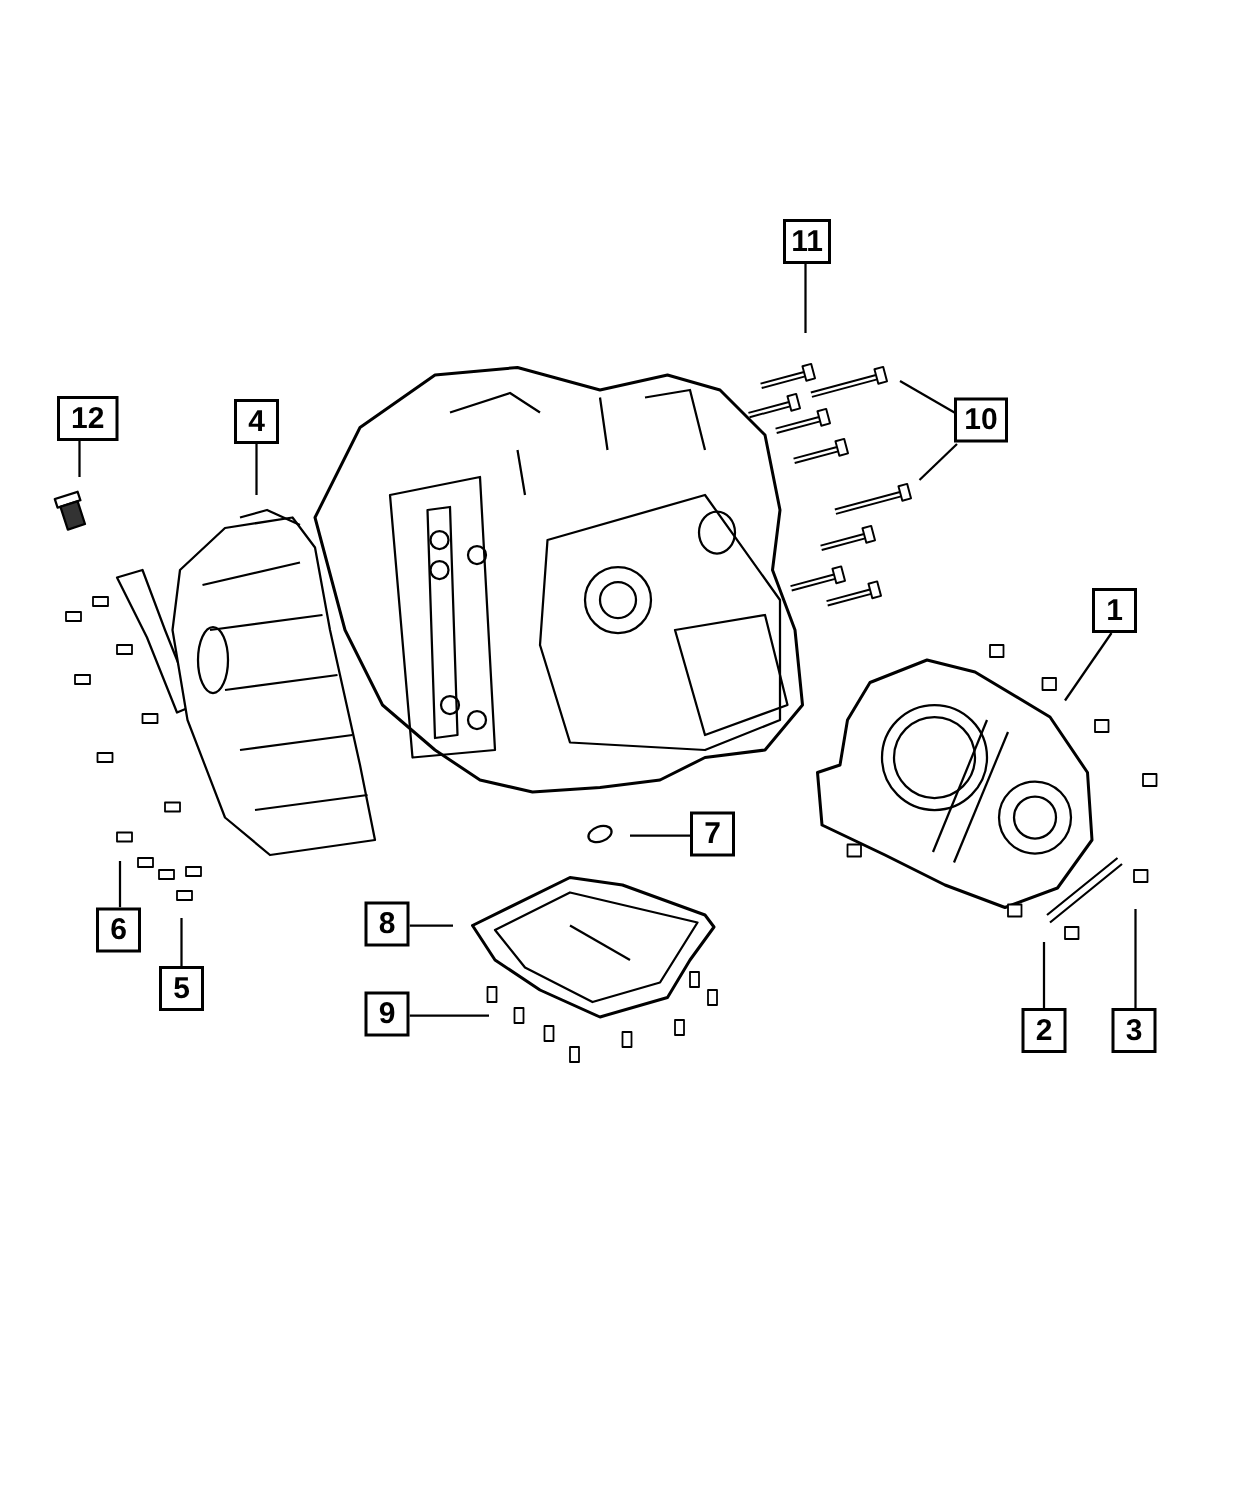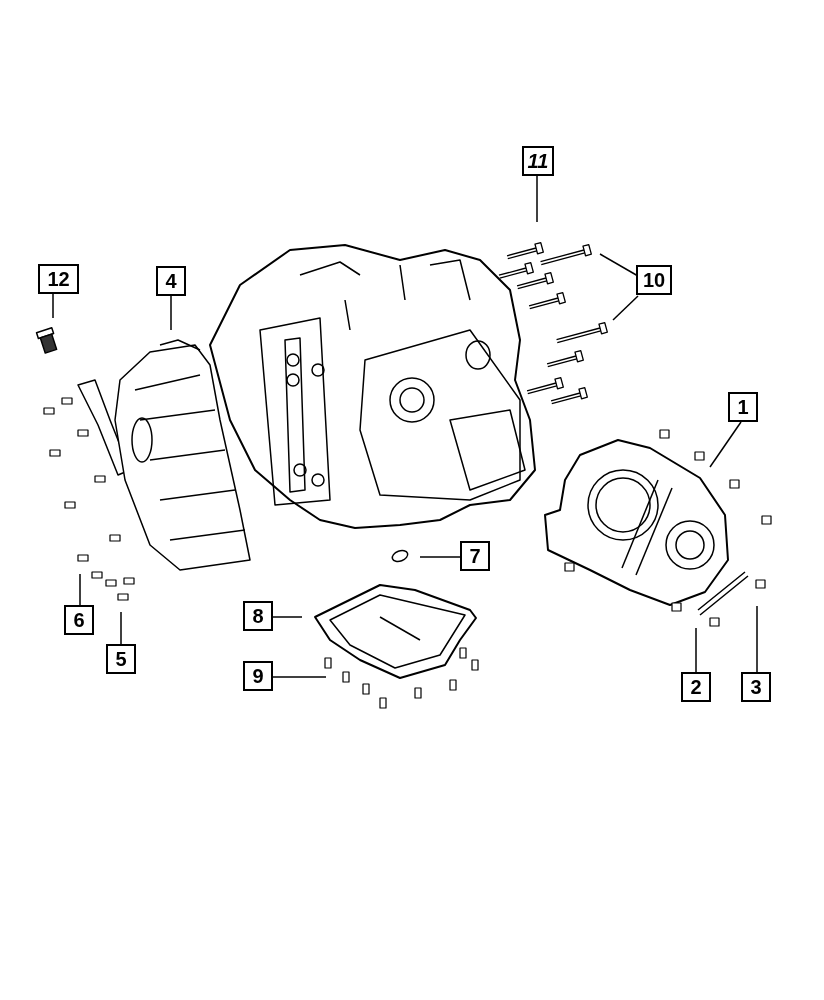--- a/index.html
+++ b/index.html
@@ -170,15 +170,15 @@
   <div class="callout" style="left:728px;top:392px;">1</div>
   <div class="callout" style="left:681px;top:672px;">2</div>
   <div class="callout" style="left:741px;top:672px;">3</div>
   <div class="callout" style="left:156px;top:266px;">4</div>
   <div class="callout" style="left:106px;top:644px;">5</div>
   <div class="callout" style="left:64px;top:605px;">6</div>
   <div class="callout" style="left:460px;top:541px;">7</div>
   <div class="callout" style="left:243px;top:601px;">8</div>
   <div class="callout" style="left:243px;top:661px;">9</div>
   <div class="callout" style="left:636px;top:265px;width:36px;text-align:center;">10</div>
-  <div class="callout" style="left:522px;top:146px;width:32px;font-style:italic;">11</div>
+  <div class="callout" style="left:522px;top:146px;width:32px;">11</div>
   <div class="callout" style="left:38px;top:264px;width:41px;">12</div>
 </div>
 
 </body></html>

